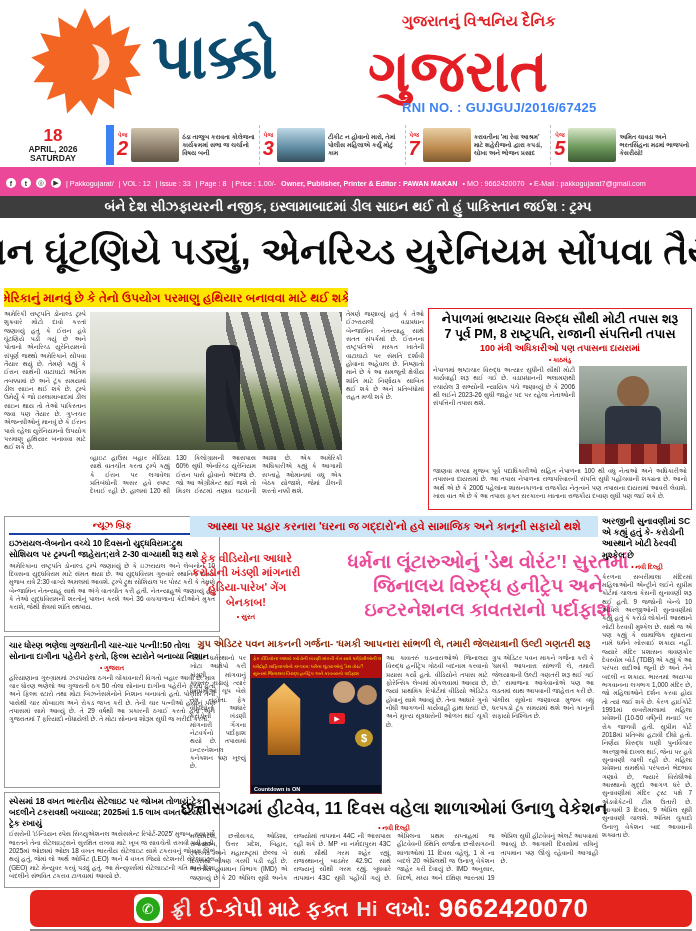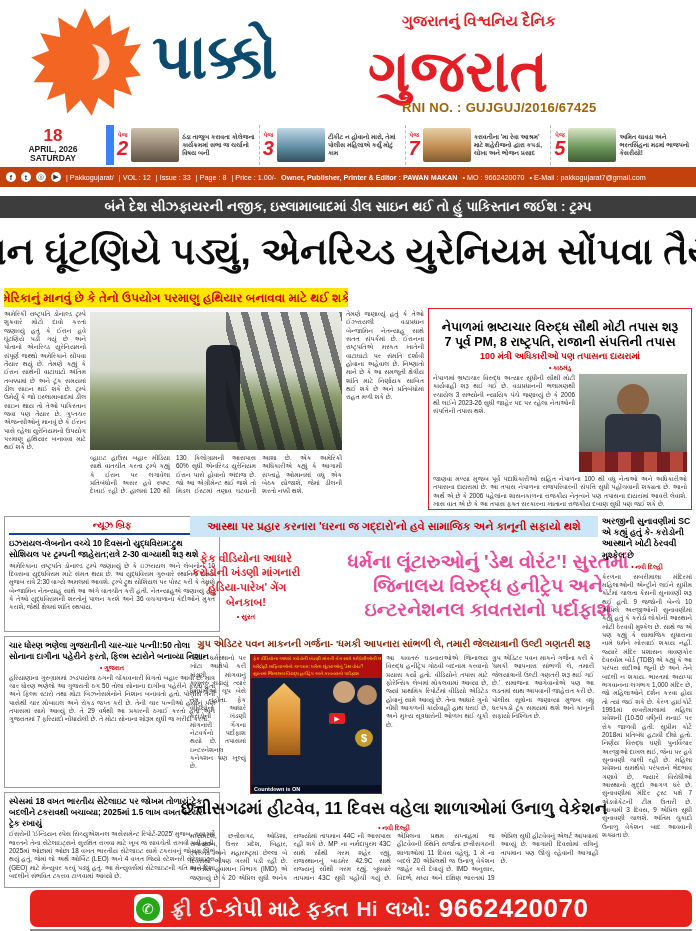--- a/index.html
+++ b/index.html
@@ -4,40 +4,40 @@
 <style>
   html,body{margin:0;padding:0;background:#e9e9e9;}
   .page{position:relative;width:696px;height:931px;margin:0 auto;background:#fff;overflow:hidden;
         font-family:"Liberation Sans","DejaVu Sans",sans-serif;color:#1a1a1a;}
   
   .masthead{position:absolute;top:0;left:0;width:696px;height:124px;background:#fff;}
   .lion{position:absolute;left:26px;top:6px;width:118px;height:112px;}
   .title1{position:absolute;left:152px;top:26px;font-size:62px;font-weight:bold;color:#0c4a6e;line-height:1;}
   .title2{position:absolute;left:368px;top:42px;font-size:58px;font-weight:bold;color:#e31e24;line-height:1;}
   .tagline{position:absolute;left:402px;top:12px;font-size:15px;font-weight:bold;color:#e31e24;}
-  .rni{position:absolute;left:402px;top:100px;font-size:13px;font-weight:bold;color:#a16207;letter-spacing:.3px;}
+  .rni{position:absolute;left:402px;top:100px;font-size:13px;font-weight:bold;color:#3b82f6;letter-spacing:.3px;}
   
   .promo-strip{position:absolute;top:124px;left:0;width:696px;height:42px;display:flex;align-items:center;}
   .datebox{width:106px;height:40px;border-right:8px solid #3b82f6;display:flex;flex-direction:column;align-items:center;justify-content:center;line-height:1.05;}
   .datebox .day{color:#e31e24;font-size:17px;font-weight:bold;}
   .datebox .my,.datebox .wd{font-size:8.5px;font-weight:bold;color:#222;}
   .promo{flex:1;display:flex;align-items:center;gap:3px;padding:0 3px;height:40px;border-right:1px dashed #bbb;}
   .promo:last-child{border-right:none;}
   .pageno{display:flex;flex-direction:column;align-items:center;line-height:1;}
   .pageno .lbl{font-size:6px;color:#e31e24;font-weight:bold;}
   .pageno .num{font-size:20px;color:#e31e24;font-weight:bold;font-style:italic;}
   .pthumb{width:48px;height:34px;border-radius:2px;flex:none;}
   .pt2{background:linear-gradient(180deg,#cfc3ae,#8d7f6b 60%,#5e5344);}
   .pt3{background:linear-gradient(180deg,#bfd8e6,#5d8aa0 60%,#35505e);}
   .pt7{background:linear-gradient(180deg,#e8cfa5,#bd8a4e 60%,#7e5a2f);}
   .pt5{background:linear-gradient(180deg,#d8e6c8,#6f9a5d 55%,#3e5c33);}
   .ptext{font-size:6.3px;font-weight:bold;color:#333;line-height:1.25;overflow:hidden;max-height:34px;}
   
-  .infobar{position:absolute;top:167px;left:0;width:696px;height:15px;background:#c2410c;color:#fff;
-           display:flex;align-items:center;gap:5px;padding:10px 6px;box-sizing:border-box;font-size:7.2px;white-space:nowrap;overflow:hidden;}
+  .infobar{position:absolute;top:167px;left:0;width:696px;height:15px;background:#ec4899;color:#fff;
+           display:flex;align-items:center;gap:5px;padding:16px 6px;box-sizing:border-box;font-size:7.2px;white-space:nowrap;overflow:hidden;}
   .sicon{width:10px;height:10px;border-radius:50%;background:#fff;color:#333;font-size:7px;font-weight:bold;
          display:flex;align-items:center;justify-content:center;flex:none;}
   .infobar .owner{font-weight:bold;}
   
   .strap{position:absolute;top:196px;left:0;width:696px;height:22px;background:#3d3d3d;color:#fff;
          font-size:13.5px;font-weight:bold;display:flex;align-items:center;justify-content:center;}
   .lead-headline{position:absolute;top:218px;left:0;width:696px;height:68px;display:flex;align-items:center;justify-content:center;
                  font-size:37px;font-weight:bold;color:#0d0d0d;white-space:nowrap;}
   .lead-sub{position:absolute;top:288px;left:4px;width:344px;height:19px;background:#ffe600;color:#d40000;
             font-size:12px;font-weight:bold;display:flex;align-items:center;justify-content:center;white-space:nowrap;overflow:hidden;}
@@ -45,21 +45,21 @@
   .tiny{font-size:6.4px;line-height:1.3;text-align:justify;color:#1a1a1a;overflow:hidden;}
   .leadcol1{position:absolute;top:310px;left:4px;width:82px;height:200px;}
   .lead-photo{position:absolute;top:312px;left:90px;width:252px;height:138px;
               background:linear-gradient(180deg,#e8e9e2 0%,#d6d9cc 42%,#8a9a6a 62%,#47513a 100%);}
   .lead-photo .figure{position:absolute;left:46%;top:24%;width:34px;height:70%;background:#23262e;border-radius:8px 8px 0 0;}
   .lead-photo .press{position:absolute;right:0;top:0;width:46%;height:100%;
               background:repeating-linear-gradient(75deg,transparent 0 12px,rgba(25,25,32,.55) 12px 19px);}
   .leadcenter{position:absolute;top:454px;left:90px;width:252px;height:56px;column-count:3;column-gap:6px;}
   .leadcol3{position:absolute;top:310px;left:346px;width:78px;height:200px;}
   
-  .nepal{position:absolute;top:308px;left:428px;width:264px;height:202px;border:1.5px solid #e31e24;box-sizing:border-box;padding:11px 4px;}
+  .nepal{position:absolute;top:308px;left:428px;width:264px;height:202px;border:1.5px solid #e31e24;box-sizing:border-box;padding:3px 4px;}
   .nepal-head{font-size:12.5px;font-weight:bold;text-align:center;line-height:1.16;color:#000;}
   .nepal-red{color:#d40000;font-size:9px;font-weight:bold;text-align:center;margin-top:2px;}
   .dateline{color:#d40000;font-size:6.5px;font-weight:bold;text-align:center;margin:2px 0;}
   .nepal-row{display:flex;gap:4px;}
   .nepal-row .tiny{flex:1;height:98px;}
   .nepal-photo{width:108px;height:98px;flex:none;position:relative;background:linear-gradient(180deg,#a8b2a8,#6f7a6f 70%,#4a4f4a);}
   .nepal-photo .head{position:absolute;left:38px;top:10px;width:32px;height:32px;border-radius:50%;background:#8a6344;}
   .nepal-photo .torso{position:absolute;left:26px;top:40px;width:56px;height:38px;border-radius:8px 8px 0 0;background:#2e3340;}
   .nepal-photo .faces{position:absolute;left:0;bottom:0;width:100%;height:20px;
         background:repeating-linear-gradient(90deg,#7a1f1f 0 13px,#b5483a 13px 26px);}

